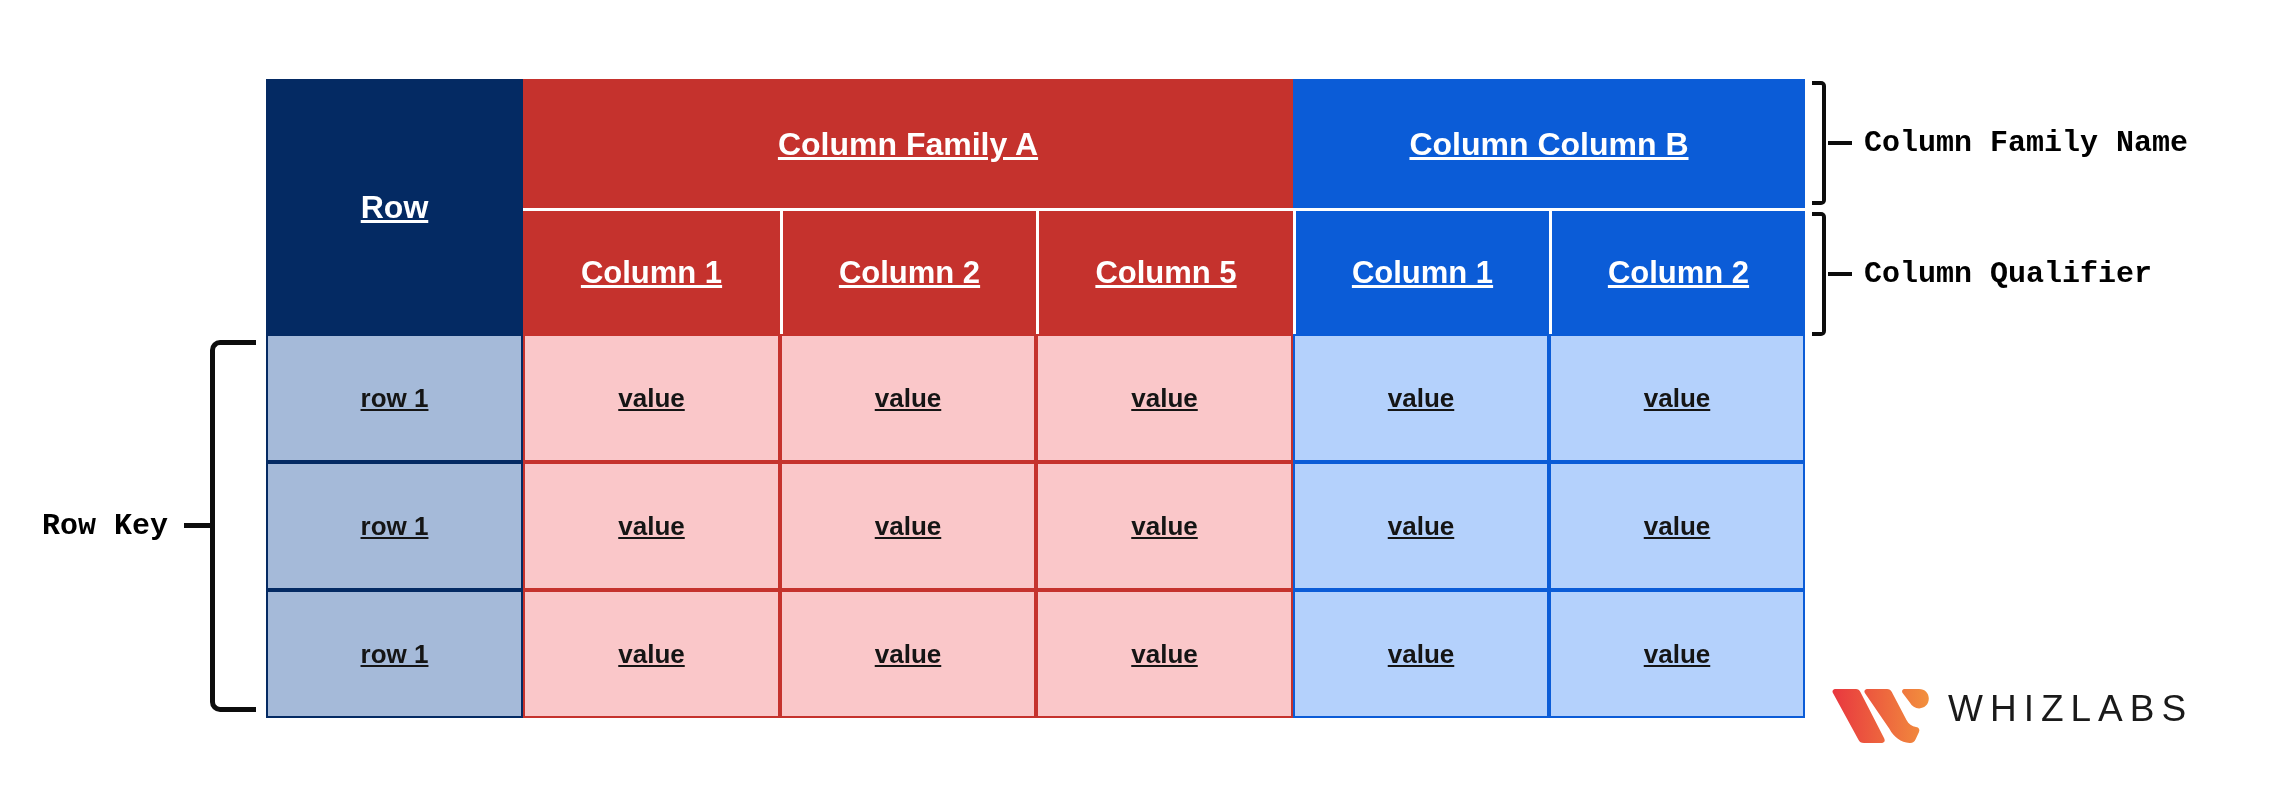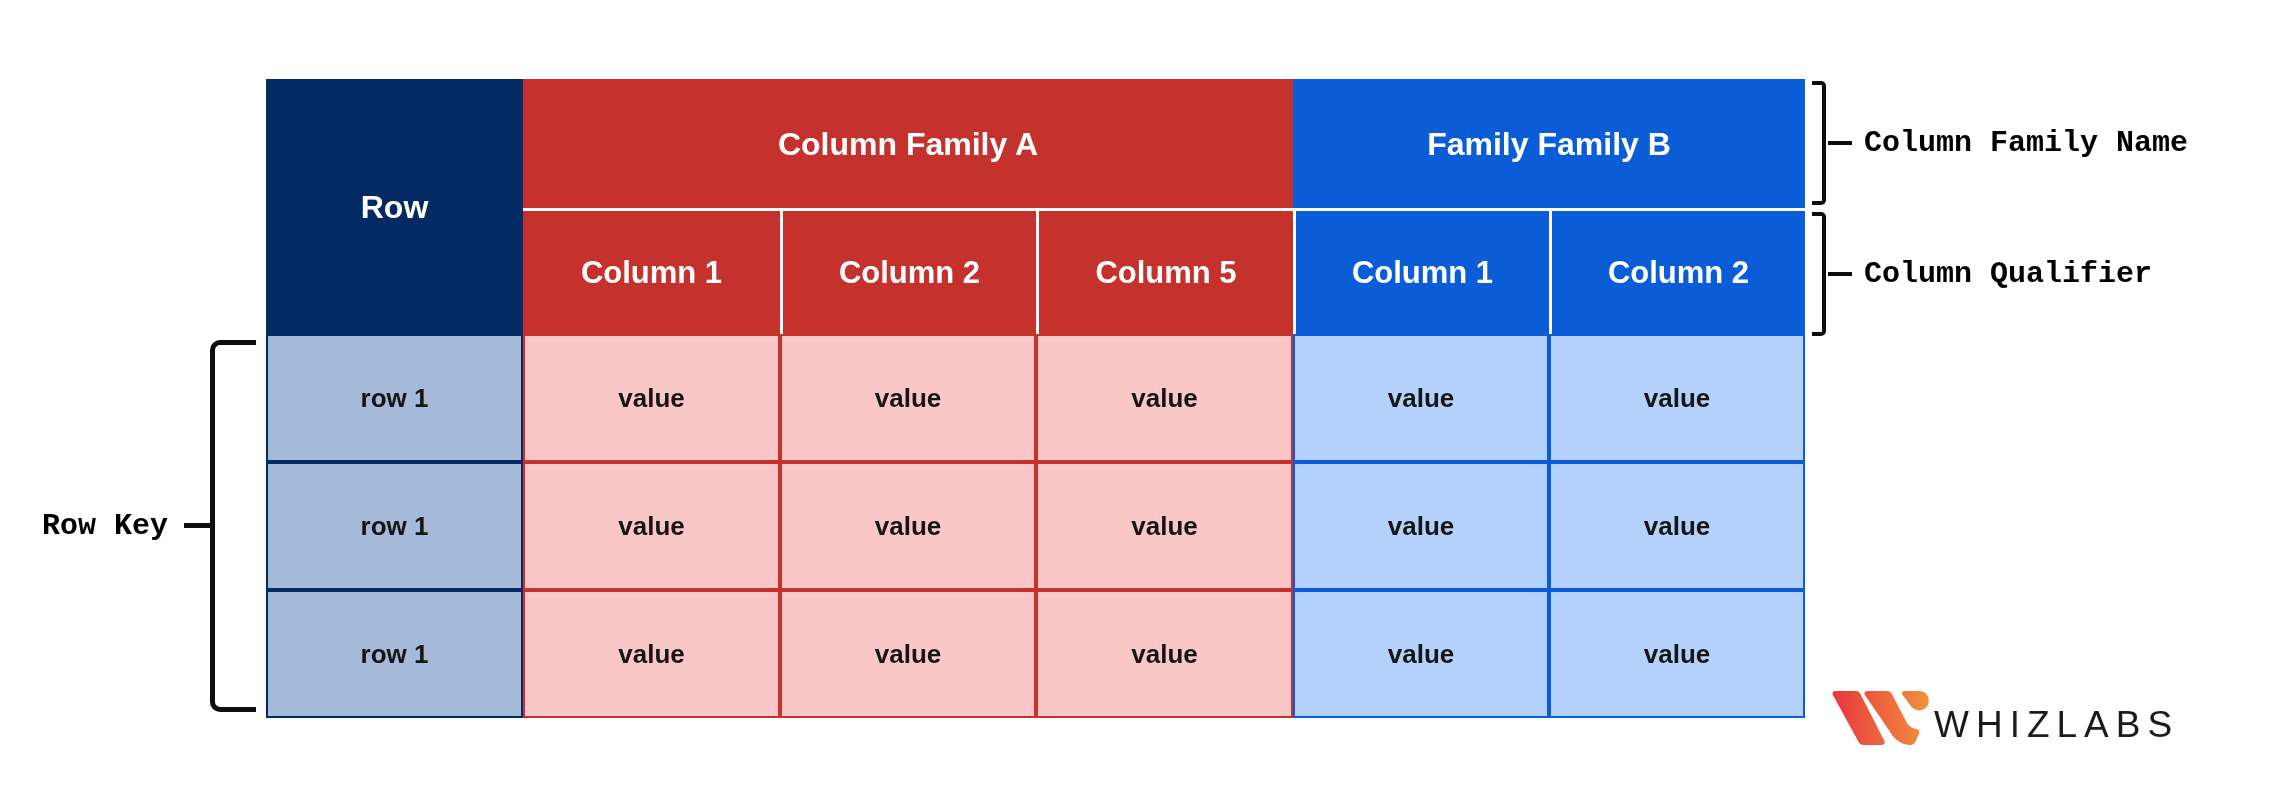--- a/index.html
+++ b/index.html
@@ -23,21 +23,21 @@
   }
   
   .table{
     position:absolute;left:266px;top:79px;
     display:grid;
     grid-template-columns:257px 257px 256px 257px 256px 256px;
     grid-template-rows:129px 126px 128px 128px 128px;
   }
   .cell{
     display:flex;align-items:center;justify-content:center;
-    font-weight:700;line-height:1;
+    font-weight:700;line-height:1;text-decoration:underline;
   }
   .rowhdr{grid-area:1/1/3/2;background:var(--navy);color:#fff;font-size:32px;}
   .fam{color:#fff;font-size:32px;}
   .fam-a{grid-area:1/2/2/5;background:var(--red);}
   .fam-b{grid-area:1/5/2/7;background:var(--blue);}
   .q{color:#fff;font-size:31px;border-top:3px solid #fff;}
   .qa{background:var(--red);}
   .qb{background:var(--blue);}
   .sep{border-left:3px solid #fff;text-align:right;}
   .b{font-size:26px;color:var(--body-text);}
@@ -58,36 +58,36 @@
   }
   .tick{position:absolute;background:var(--ink);}
   .lbl{
     position:absolute;height:40px;
     display:flex;align-items:center;
     font-weight:700;font-size:30px;color:#000;white-space:nowrap;font-family:Liberation Mono, monospace;
   }
   
   .logo{
     position:absolute;left:1830px;top:688px;
-    display:flex;align-items:flex-end;gap:4px;height:58px;
+    display:flex;align-items:flex-start;gap:18px;height:58px;
   }
   .wordmark{
     font-size:37px;letter-spacing:7px;color:#1a1a1a;font-weight:400;
     white-space:nowrap;
   }
 </style>
 </head>
 <body>
 
 <div class="canvas">
 
   <div class="table">
     <div class="cell rowhdr">Row</div>
     <div class="cell fam fam-a">Column Family A</div>
-    <div class="cell fam fam-b">Family Family B</div>
+    <div class="cell fam fam-b">Column Column B</div>
 
     <div class="cell q qa" style="grid-area:2/2">Column 1</div>
     <div class="cell q qa sep" style="grid-area:2/3">Column 2</div>
     <div class="cell q qa sep" style="grid-area:2/4">Column 5</div>
     <div class="cell q qb sep" style="grid-area:2/5">Column 1</div>
     <div class="cell q qb sep" style="grid-area:2/6">Column 2</div>
 
     <div class="cell b steel" style="grid-area:3/1">row 1</div>
     <div class="cell b pink" style="grid-area:3/2">value</div>
     <div class="cell b pink" style="grid-area:3/3">value</div>

